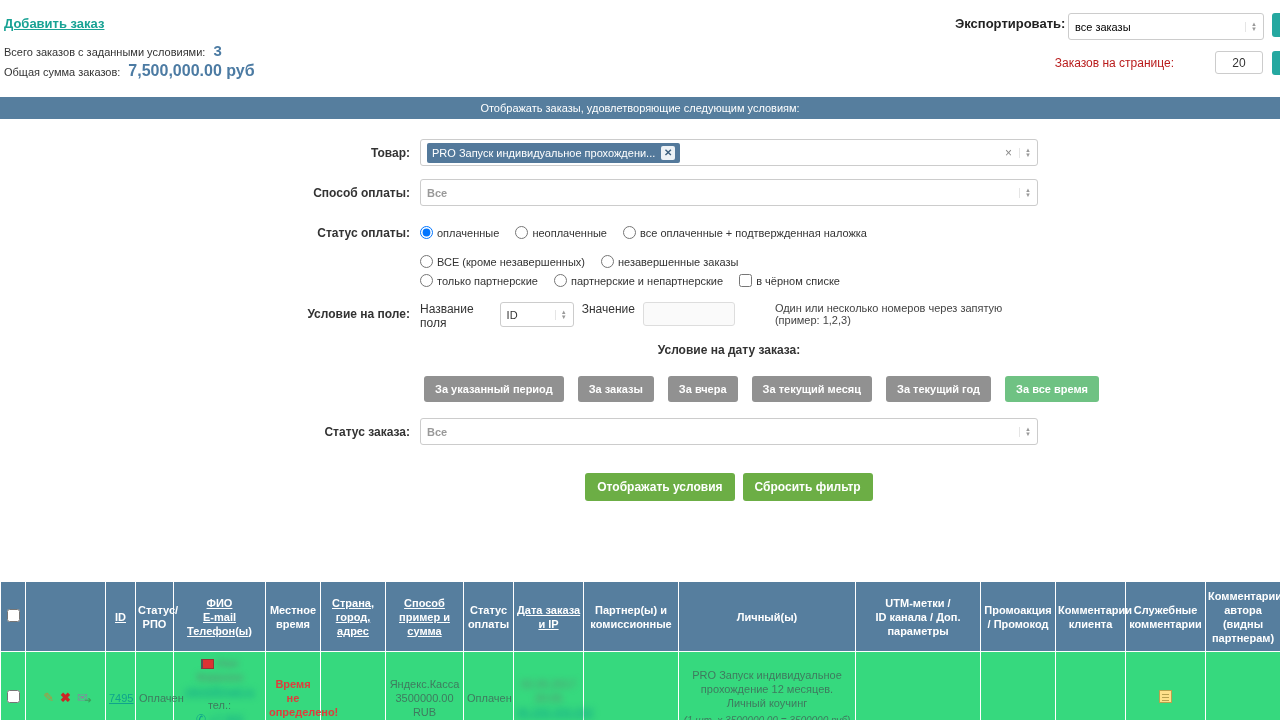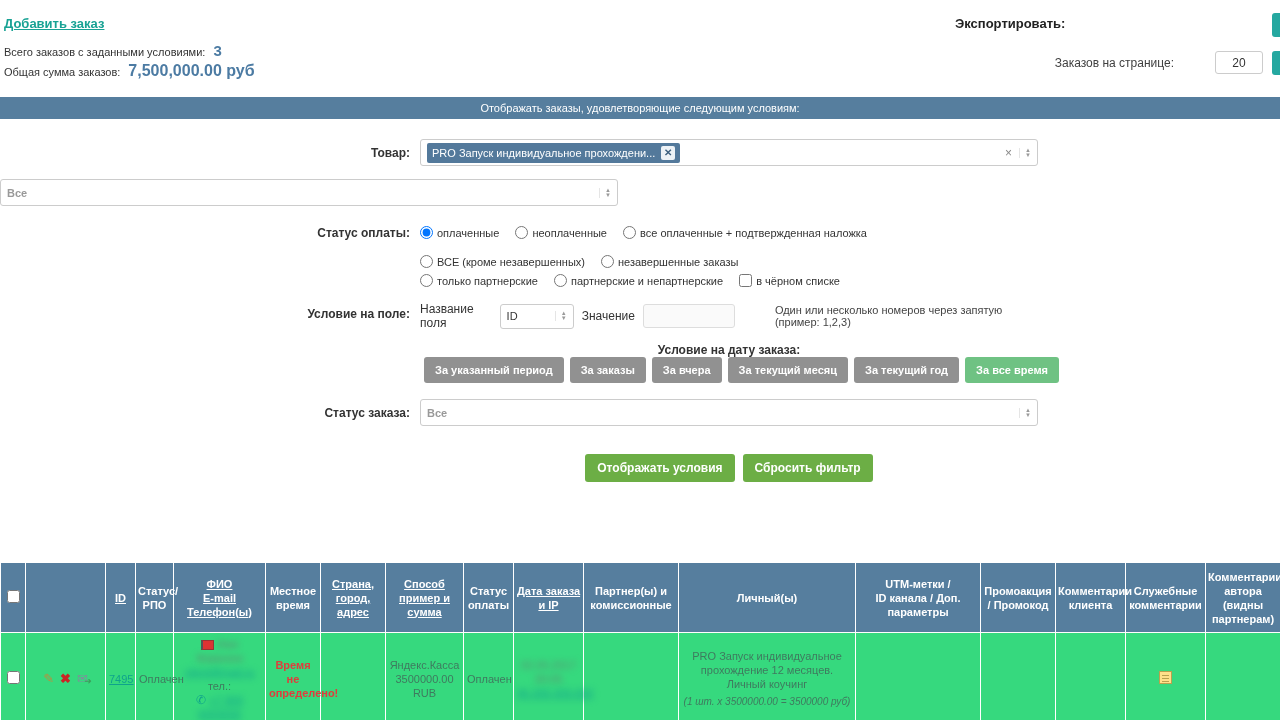--- a/index.html
+++ b/index.html
@@ -9,21 +9,21 @@
   
   .topbar { position:relative; height:97px; }
   .add-order { position:absolute; left:4px; top:16px; color:#18a294; font-weight:bold;
     font-size:13px; text-decoration:underline; cursor:pointer; }
   .totals { position:absolute; left:4px; top:42px; font-size:11px; color:#333; }
   .totals .trow { display:flex; align-items:baseline; margin-bottom:3px; }
   .totals .val { color:#4c7ba3; font-weight:bold; font-size:15px; margin-left:8px; }
   .totals .val.big { font-size:16px; }
   .export-label { position:absolute; left:955px; top:16px; font-size:13px; font-weight:bold; color:#222; }
   .export-select { position:absolute; left:1068px; top:13px; width:196px; }
-  .perpage-label { position:absolute; left:934px; top:56px; width:240px; text-align:right; font-size:12px; color:#404040; }
+  .perpage-label { position:absolute; left:934px; top:56px; width:240px; text-align:right; font-size:12px; color:#b91c1c; }
   .perpage-input { position:absolute; left:1215px; top:51px; width:48px; height:23px;
     border:1px solid #ccc; border-radius:3px; text-align:center; font-size:12px; color:#333; }
   .cut-btn { position:absolute; width:20px; height:24px; background:#25a8a0; border-radius:3px; border:none; }
   .cut-btn.b1 { left:1272px; top:13px; }
   .cut-btn.b2 { left:1272px; top:51px; }
 
   
   .cond-bar { height:22px; background:#567e9e; color:#fff; font-size:11px;
     display:flex; align-items:center; justify-content:center; }
 
@@ -42,27 +42,27 @@
     font-size:6px; line-height:5px; border-left:1px solid #e5e5e5; padding-left:5px; cursor:pointer; }
   .chip { background:#53799b; color:#fff; font-size:11px; border-radius:2px;
     padding:3px 5px; display:inline-flex; align-items:center; gap:6px; }
   .chip-x { background:#edf2f6; color:#3c5f7e; width:14px; height:14px; border-radius:2px;
     display:inline-flex; align-items:center; justify-content:center; font-size:10px;
     font-weight:bold; cursor:pointer; }
   .radio-row { display:flex; flex-wrap:wrap; gap:16px; align-items:center;
     font-size:11px; color:#333; padding-top:7px; }
   .radio-row.second { padding-top:6px; }
   .radio-row label { display:inline-flex; align-items:center; gap:4px; cursor:pointer; }
-  .inline-cond { display:flex; align-items:center; gap:8px; font-size:12px; color:#333; padding-top:2px; }
+  .inline-cond { display:flex; align-items:flex-start; gap:8px; font-size:12px; color:#333; padding-top:2px; }
   .sel-small { width:84px; min-height:25px; }
   .val-input { width:92px; height:24px; border:1px solid #ddd; border-radius:3px; background:#fafafa; }
   .hint { margin-left:32px; font-size:11px; color:#444; }
   .date-title { margin-left:420px; width:618px; text-align:center; font-weight:bold;
     font-size:12px; color:#333; margin-top:6px; }
-  .date-btns { margin-left:424px; display:flex; gap:6px; }
+  .date-btns { margin-left:424px; display:flex; gap:14px;margin-top:19px; }
   .dbtn { background:#919191; color:#fff; font-size:11px; font-weight:bold;
     padding:7px 11px; border-radius:3px; border:none; cursor:pointer; white-space:nowrap; }
   .dbtn.active { background:#6fc283; }
   .apply-row { margin-left:420px; width:618px; display:flex; gap:8px;
     justify-content:center; margin-top:28px; }
   .gbtn { background:#6cae45; color:#fff; font-size:12px; font-weight:bold;
     padding:7px 12px; border-radius:3px; border:none; cursor:pointer; }
 
   
   .orders { margin-top:46px; width:1280px; border-collapse:collapse; table-layout:fixed; }
@@ -102,20 +102,29 @@
     <div class="trow">
       <span>Всего заказов с заданными условиями:</span>
       <span class="val">3</span>
     </div>
     <div class="trow">
       <span>Общая сумма заказов:</span>
       <span class="val big">7,500,000.00 руб</span>
     </div>
   </div>
   <div class="export-label">Экспортировать:</div>
+  <div class="export-select select-box">
+    <span>все заказы</span>
+    <span class="combo-right">
+      <span class="spinner">
+          <span>▲</span>
+          <span>▼</span>
+        </span>
+    </span>
+  </div>
   <button class="cut-btn b1"></button>
   <div class="perpage-label">Заказов на странице:</div>
   <input class="perpage-input" value="20" style="">
   <button class="cut-btn b2"></button>
 </div>
 
 <div class="cond-bar">
   <span>Отображать заказы, удовлетворяющие следующим условиям:</span>
 </div>
 
@@ -134,20 +143,21 @@
           <span class="spinner">
               <span>▲</span>
               <span>▼</span>
             </span>
         </span>
       </div>
     </div>
   </div>
 
   <div class="frow">
+    <div class="flabel">Способ оплаты:</div>
     <div class="fctrl">
       <div class="select-box">
         <span class="ph">Все</span>
         <span class="combo-right">
           <span class="spinner">
               <span>▲</span>
               <span>▼</span>
             </span>
         </span>
       </div>

